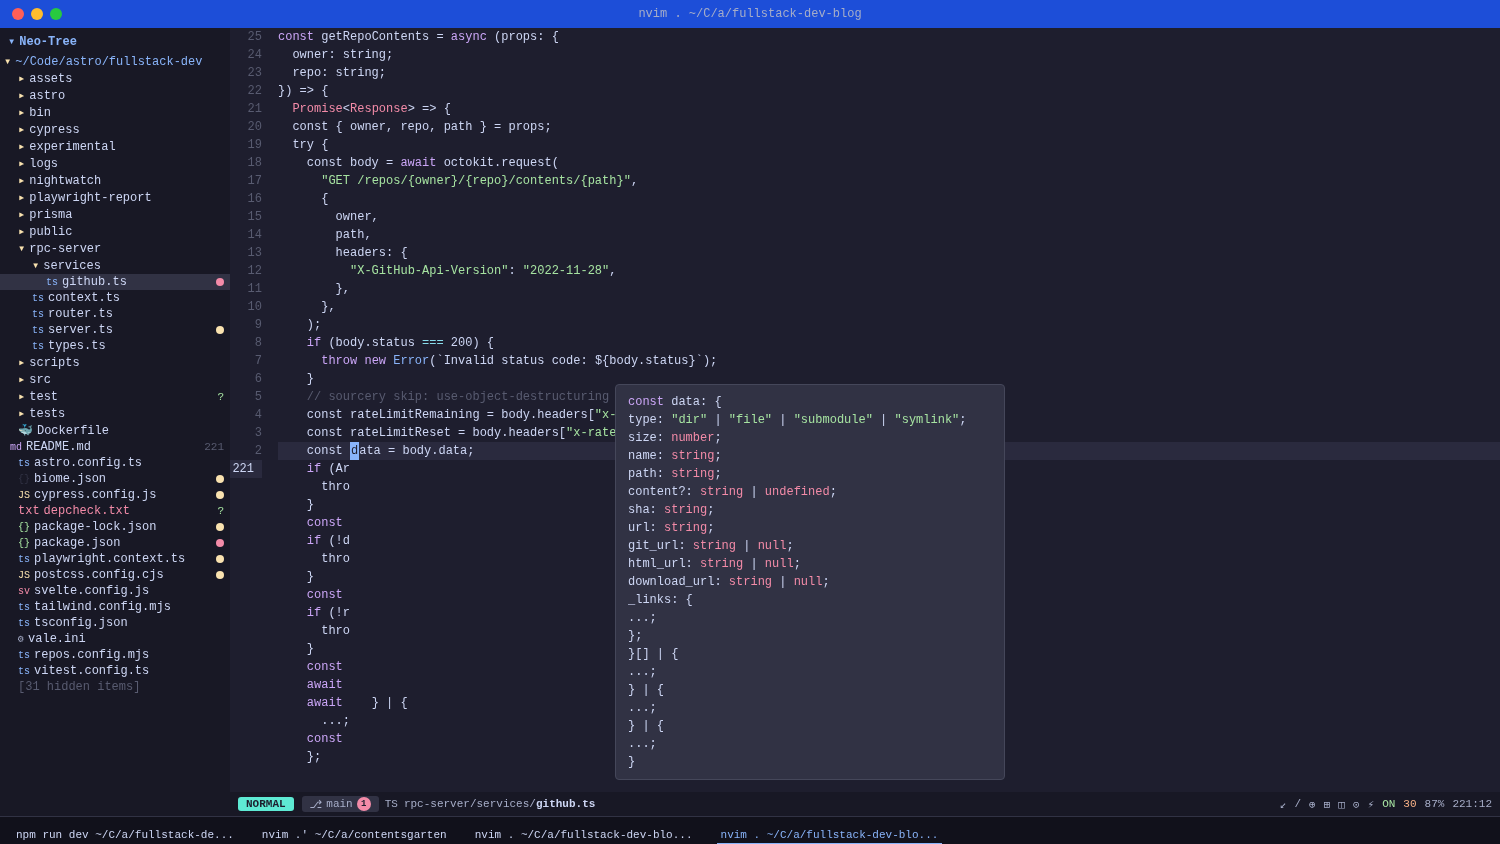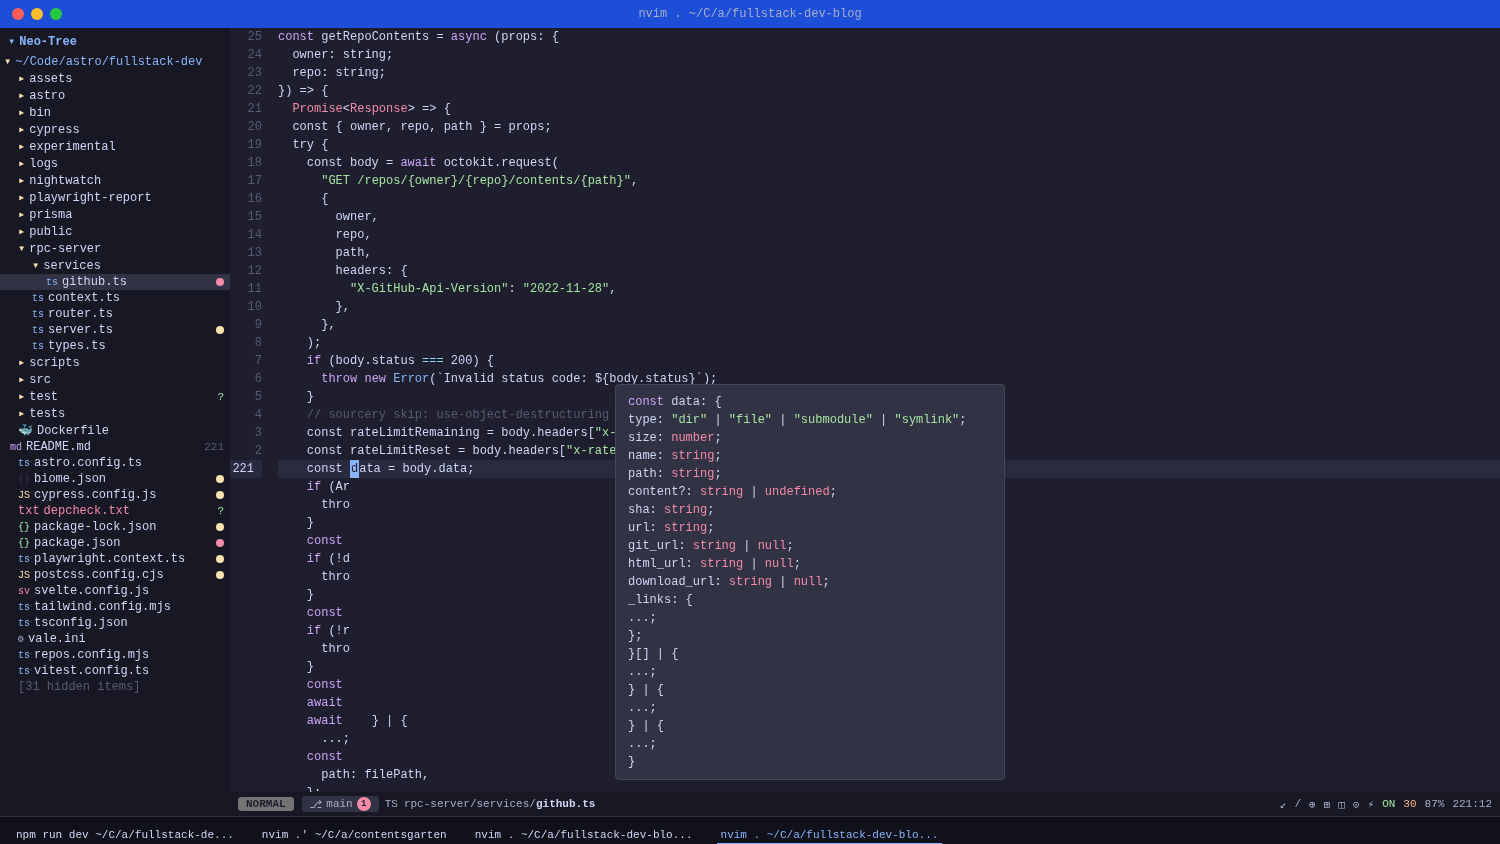--- a/index.html
+++ b/index.html
@@ -206,21 +206,21 @@
       background: #181825;
       display: flex;
       align-items: center;
       padding: 0 8px;
       font-size: 11px;
       color: #a6adc8;
       flex-shrink: 0;
       gap: 2px;
     }
     .status-bar .mode {
-      background: #737373;
+      background: #5eead4;
       color: #1e1e2e;
       padding: 1px 8px;
       border-radius: 3px;
       font-weight: bold;
       margin-right: 6px;
     }
     .status-bar .branch {
       background: #313244;
       padding: 1px 8px;
       border-radius: 3px;
@@ -605,23 +605,20 @@
         </div>
 
         <div class="code-line">
           <span class="plain">      {</span>
         </div>
 
         <div class="code-line">
           <span class="plain">        owner,</span>
         </div>
 
-        <div class="code-line">
-          <span class="plain">        repo,</span>
-        </div>
 
         <div class="code-line">
           <span class="plain">        path,</span>
         </div>
 
         <div class="code-line">
           <span class="plain">        headers: {</span>
         </div>
 
         <div class="code-line">
@@ -708,23 +705,20 @@
           <span class="plain">    </span><span class="kw">await</span>
         </div>
         <div class="code-line">
           <span class="plain">    </span><span class="kw">await</span><span class="plain">    } | {</span>
         </div>
         <div class="code-line">
           <span class="plain">      ...;</span>
         </div>
         <div class="code-line">
           <span class="kw">    const</span>
-        </div>
-        <div class="code-line">
-          <span class="plain">      path: filePath,</span>
         </div>
         <div class="code-line">
           <span class="plain">    };</span>
         </div>
 
         <div class="autocomplete-popup">
           <span class="kw">const</span><span class="plain"> data: {</span><br>
           <span class="plain">  type: </span><span class="str">"dir"</span><span class="plain"> | </span><span class="str">"file"</span><span class="plain"> | </span><span class="str">"submodule"</span><span class="plain"> | </span><span class="str">"symlink"</span><span class="plain">;</span><br>
           <span class="plain">  size: </span><span class="ty">number</span><span class="plain">;</span><br>
           <span class="plain">  name: </span><span class="ty">string</span><span class="plain">;</span><br>

